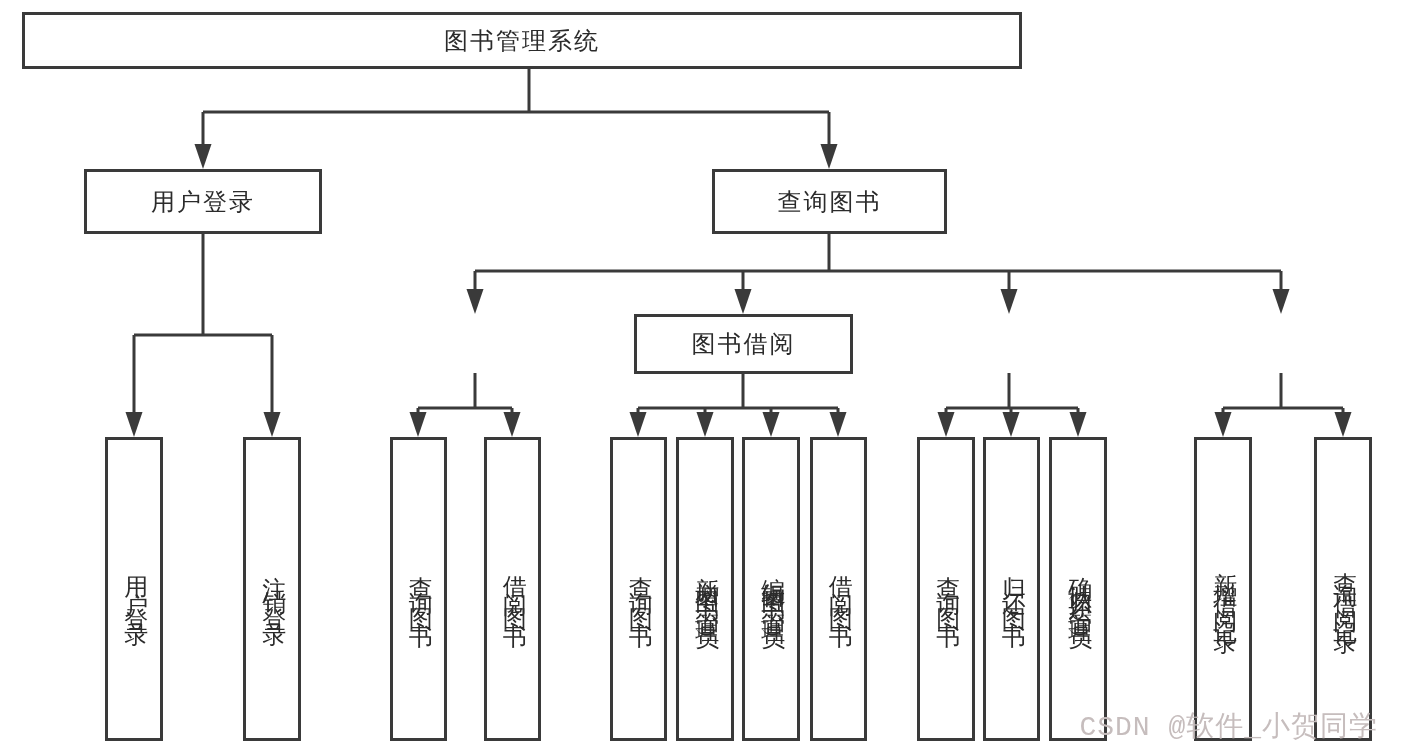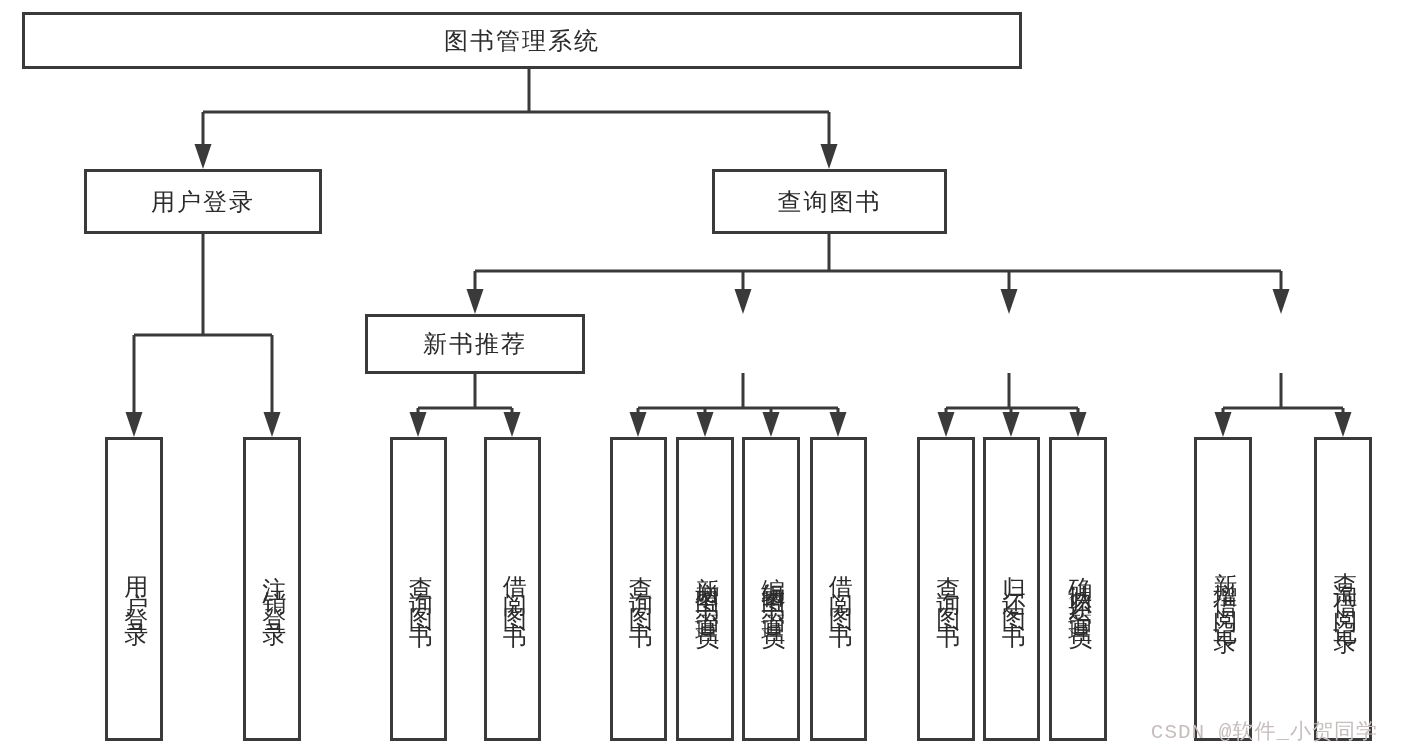--- a/index.html
+++ b/index.html
@@ -47,21 +47,21 @@
     line-height:1.1;
     white-space:nowrap;
   }
   .v4{letter-spacing:16px;}
   .v6{letter-spacing:12px;}
   .v9{letter-spacing:7px;}
   .watermark{
     position:absolute;
     right:4px;bottom:2px;
     z-index:5;
-    font-size:21px;
+    font-size:28px;
     letter-spacing:1px;
     color:var(--watermark);
     white-space:nowrap;
   }
 </style>
 </head>
 <body>
 
 <div class="stage">
 
@@ -100,22 +100,22 @@
     <span>图书管理系统</span>
   </div>
 
   <div class="node" style="left:84px;top:169px;width:238px;height:65px">
     <span>用户登录</span>
   </div>
   <div class="node" style="left:712px;top:169px;width:235px;height:65px">
     <span>查询图书</span>
   </div>
 
-  <div class="node" style="left:365px;top:314px;width:220px;height:60px">
-    <span>新书推荐</span>
+  <div class="node" style="left:634px;top:314px;width:219px;height:60px">
+    <span>图书借阅</span>
   </div>
 
   <div class="leaf" style="left:105px;width:58px">
     <span class="vtext v4">用户登录</span>
   </div>
   <div class="leaf" style="left:243px;width:58px">
     <span class="vtext v4">注销登录</span>
   </div>
 
   <div class="leaf" style="left:390px;width:57px">

